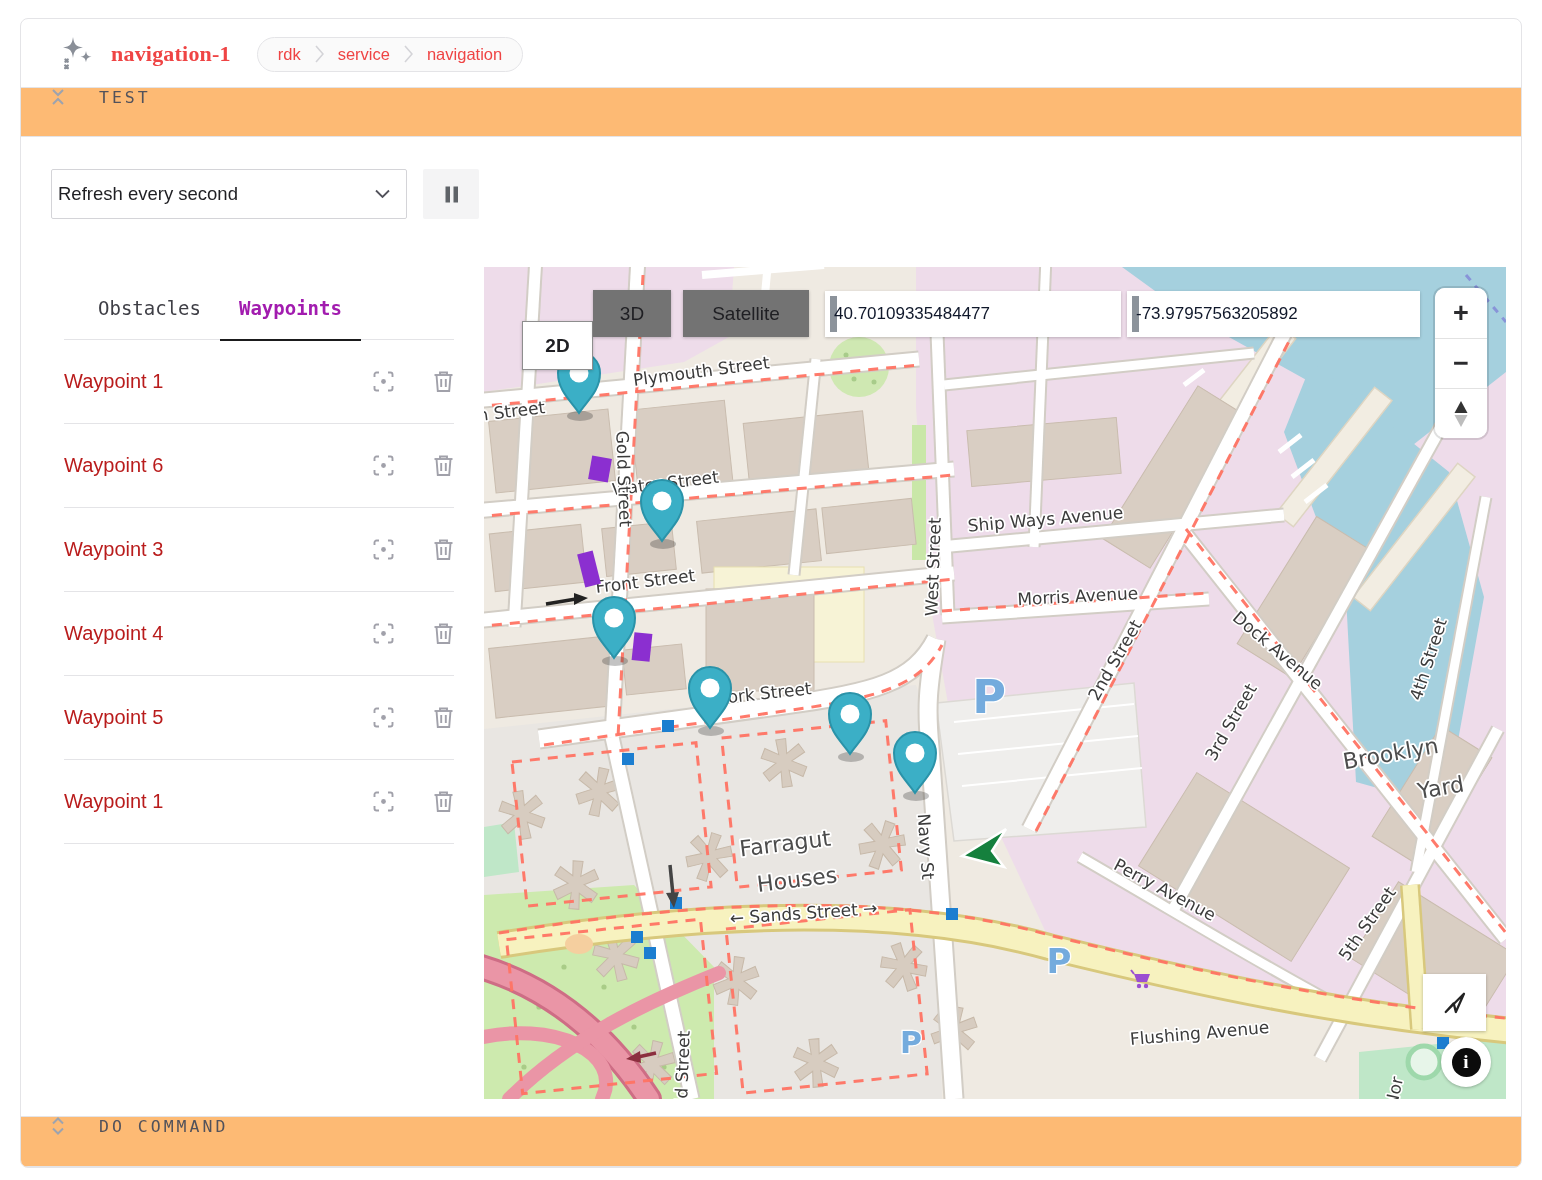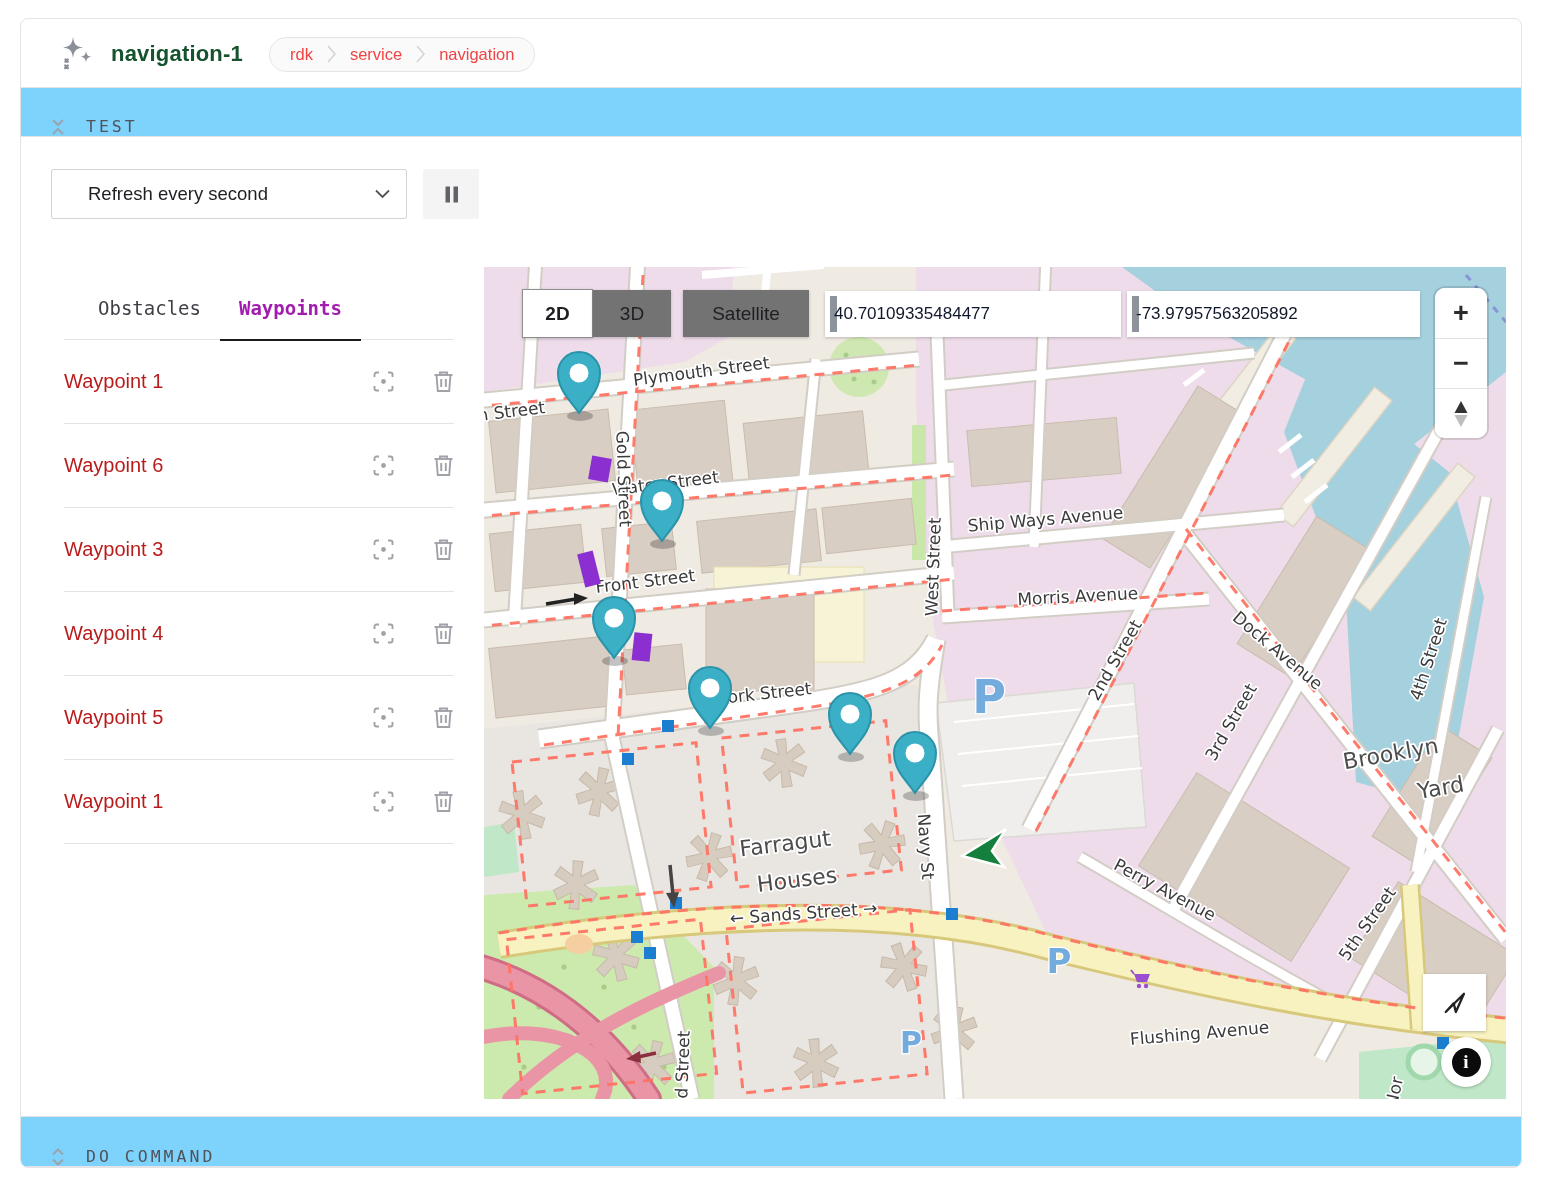--- a/index.html
+++ b/index.html
@@ -4,53 +4,53 @@
 <style>
   * { box-sizing: border-box; }
   html,body { margin:0; padding:0; background:#ffffff; font-family:"Liberation Sans", sans-serif; }
   body { width:1542px; height:1180px; overflow:hidden; }
 
   .card { margin:18px 20px 10px; border:1px solid #e4e4e7; border-radius:8px; background:#fff; overflow:hidden; }
 
   
   .hdr { display:flex; align-items:center; gap:16px; padding:16px 26px 14px 36px; }
   .hdr .sparkles { width:38px; height:38px; color:#8a8f98; flex:0 0 auto; }
-  .hdr h1 { font-size:22px; font-weight:700; color:#14532d; margin:0 10px 0 0; letter-spacing:.2px; }
+  .hdr h1 { font-size:22px; font-weight:700; color:#ef4444; margin:0 10px 0 0; letter-spacing:.2px;font-family:Liberation Serif, serif; }
   .crumbs { display:flex; align-items:center; gap:14px; border:1px solid #e4e4e7; background:#fafafa; border-radius:999px; padding:7px 20px; }
   .crumbs .c { font-size:16.5px; color:#ef4444; }
   .crumbs svg { display:block; }
 
   
-  .secbar { display:flex; align-items:flex-end; gap:19px; background:#7dd3fc; border-top:1px solid #e4e4e7; border-bottom:1px solid #e4e4e7; height:50px; padding:0 28px; cursor:pointer; }
+  .secbar { display:flex; align-items:flex-start; gap:32px; background:#fdba74; border-top:1px solid #e4e4e7; border-bottom:1px solid #e4e4e7; height:50px; padding:0 28px; cursor:pointer; }
   .secbar .seclbl { font-family:"DejaVu Sans Mono", monospace; font-size:16.5px; letter-spacing:3px; color:#52525b; }
   .secbar svg { color:#9ca3af; }
 
   
   .controls { display:flex; align-items:center; gap:16px; padding:32px 30px 24px; }
-  .select { position:relative; width:356px; height:50px; border:1px solid #d4d4d8; border-radius:2px; background:#fff; display:flex; align-items:center; padding:0 36px; cursor:pointer; }
+  .select { position:relative; width:356px; height:50px; border:1px solid #d4d4d8; border-radius:2px; background:#fff; display:flex; align-items:center; padding:0 6px; cursor:pointer; }
   .select .val { font-size:18.5px; color:#1f1f23; }
   .select svg { position:absolute; right:16px; top:50%; transform:translateY(-50%); color:#52525b; }
   .pausebtn { width:56px; height:50px; background:#f4f4f5; border:none; border-radius:2px; display:flex; align-items:center; justify-content:center; cursor:pointer; }
 
   
   .content { display:flex; margin-top:24px; padding-right:15px; }
   .sidebar { width:463px; flex:0 0 auto; padding-left:43px; padding-right:30px; }
   .tabs { display:flex; border-bottom:1px solid #e4e4e7; padding-left:15px; height:73px; align-items:flex-end; }
   .tab { font-family:"DejaVu Sans Mono", monospace; font-size:19px; color:#3f3f46; padding:0 19px 20px; background:none; border:none; border-bottom:2.5px solid transparent; margin-bottom:-1.5px; cursor:pointer;text-align:center; }
   .tab.active { color:#a21caf; font-weight:700; border-bottom-color:#1b1b1d; }
   .wrow { display:flex; align-items:center; height:84px; border-bottom:1px solid #e4e4e7; }
   .wrow .wname { font-size:20px; color:#b91c1c; flex:1; }
   .iconbtn { background:none; border:none; padding:0; margin:0; color:#a1a1aa; cursor:pointer; display:flex; align-items:center; }
   .wrow .iconbtn + .iconbtn { margin-left:38px; }
 
   
   .map-wrap { position:relative; width:1022px; height:832px; flex:0 0 auto; background:#efeae2; overflow:hidden; }
   .map-wrap svg.basemap { position:absolute; inset:0; display:block; }
   .mbtn { position:absolute; border:none; display:flex; align-items:center; justify-content:center; font-size:19px; color:#1f1f23; background:#737373; box-shadow:0 1px 3px rgba(0,0,0,.22); cursor:pointer; font-family:"Liberation Sans",sans-serif; }
-  .mbtn.active { background:#fff; border:1px solid #8e8e8e; font-weight:700; }
+  .mbtn.active { background:#fff; border:1px solid #8e8e8e; font-weight:700;margin-top:32px; }
   .coord { position:absolute; height:46px; background:#fff; box-shadow:0 1px 3px rgba(0,0,0,.22); }
   .coord .bar { position:absolute; left:5px; top:5px; bottom:5px; width:7px; background:#8c939b; }
   .coord input { position:absolute; inset:0; border:none; outline:none; background:transparent; padding:0 10px 0 9px; font-size:17px; color:#0f172a; font-family:"Liberation Sans",sans-serif; width:100%; }
   .zoomctl { position:absolute; right:19px; top:21px; width:52px; background:#fff; border-radius:10px; box-shadow:0 0 0 2px rgba(0,0,0,.12); overflow:hidden; }
   .zoomctl button { display:flex; align-items:center; justify-content:center; width:100%; height:50px; border:none; background:#fff; font-size:27px; font-weight:700; color:#2b2b2e; cursor:pointer; }
   .zoomctl button + button { border-top:1px solid #e2e2e2; }
   .locatebtn { position:absolute; right:20px; top:707px; width:63px; height:57px; background:#fff; border:none; box-shadow:0 1px 3px rgba(0,0,0,.25); display:flex; align-items:center; justify-content:center; cursor:pointer; }
   .infobtn { position:absolute; right:15px; top:770px; width:50px; height:50px; border-radius:50%; background:#fff; border:none; box-shadow:0 1px 3px rgba(0,0,0,.25); display:flex; align-items:center; justify-content:center; cursor:pointer; }
   .infobtn .disc { width:29px; height:29px; border-radius:50%; background:#0b0b0b; color:#fff; font-size:19px; font-weight:700; font-family:"Liberation Serif",serif; display:flex; align-items:center; justify-content:center; }
 

